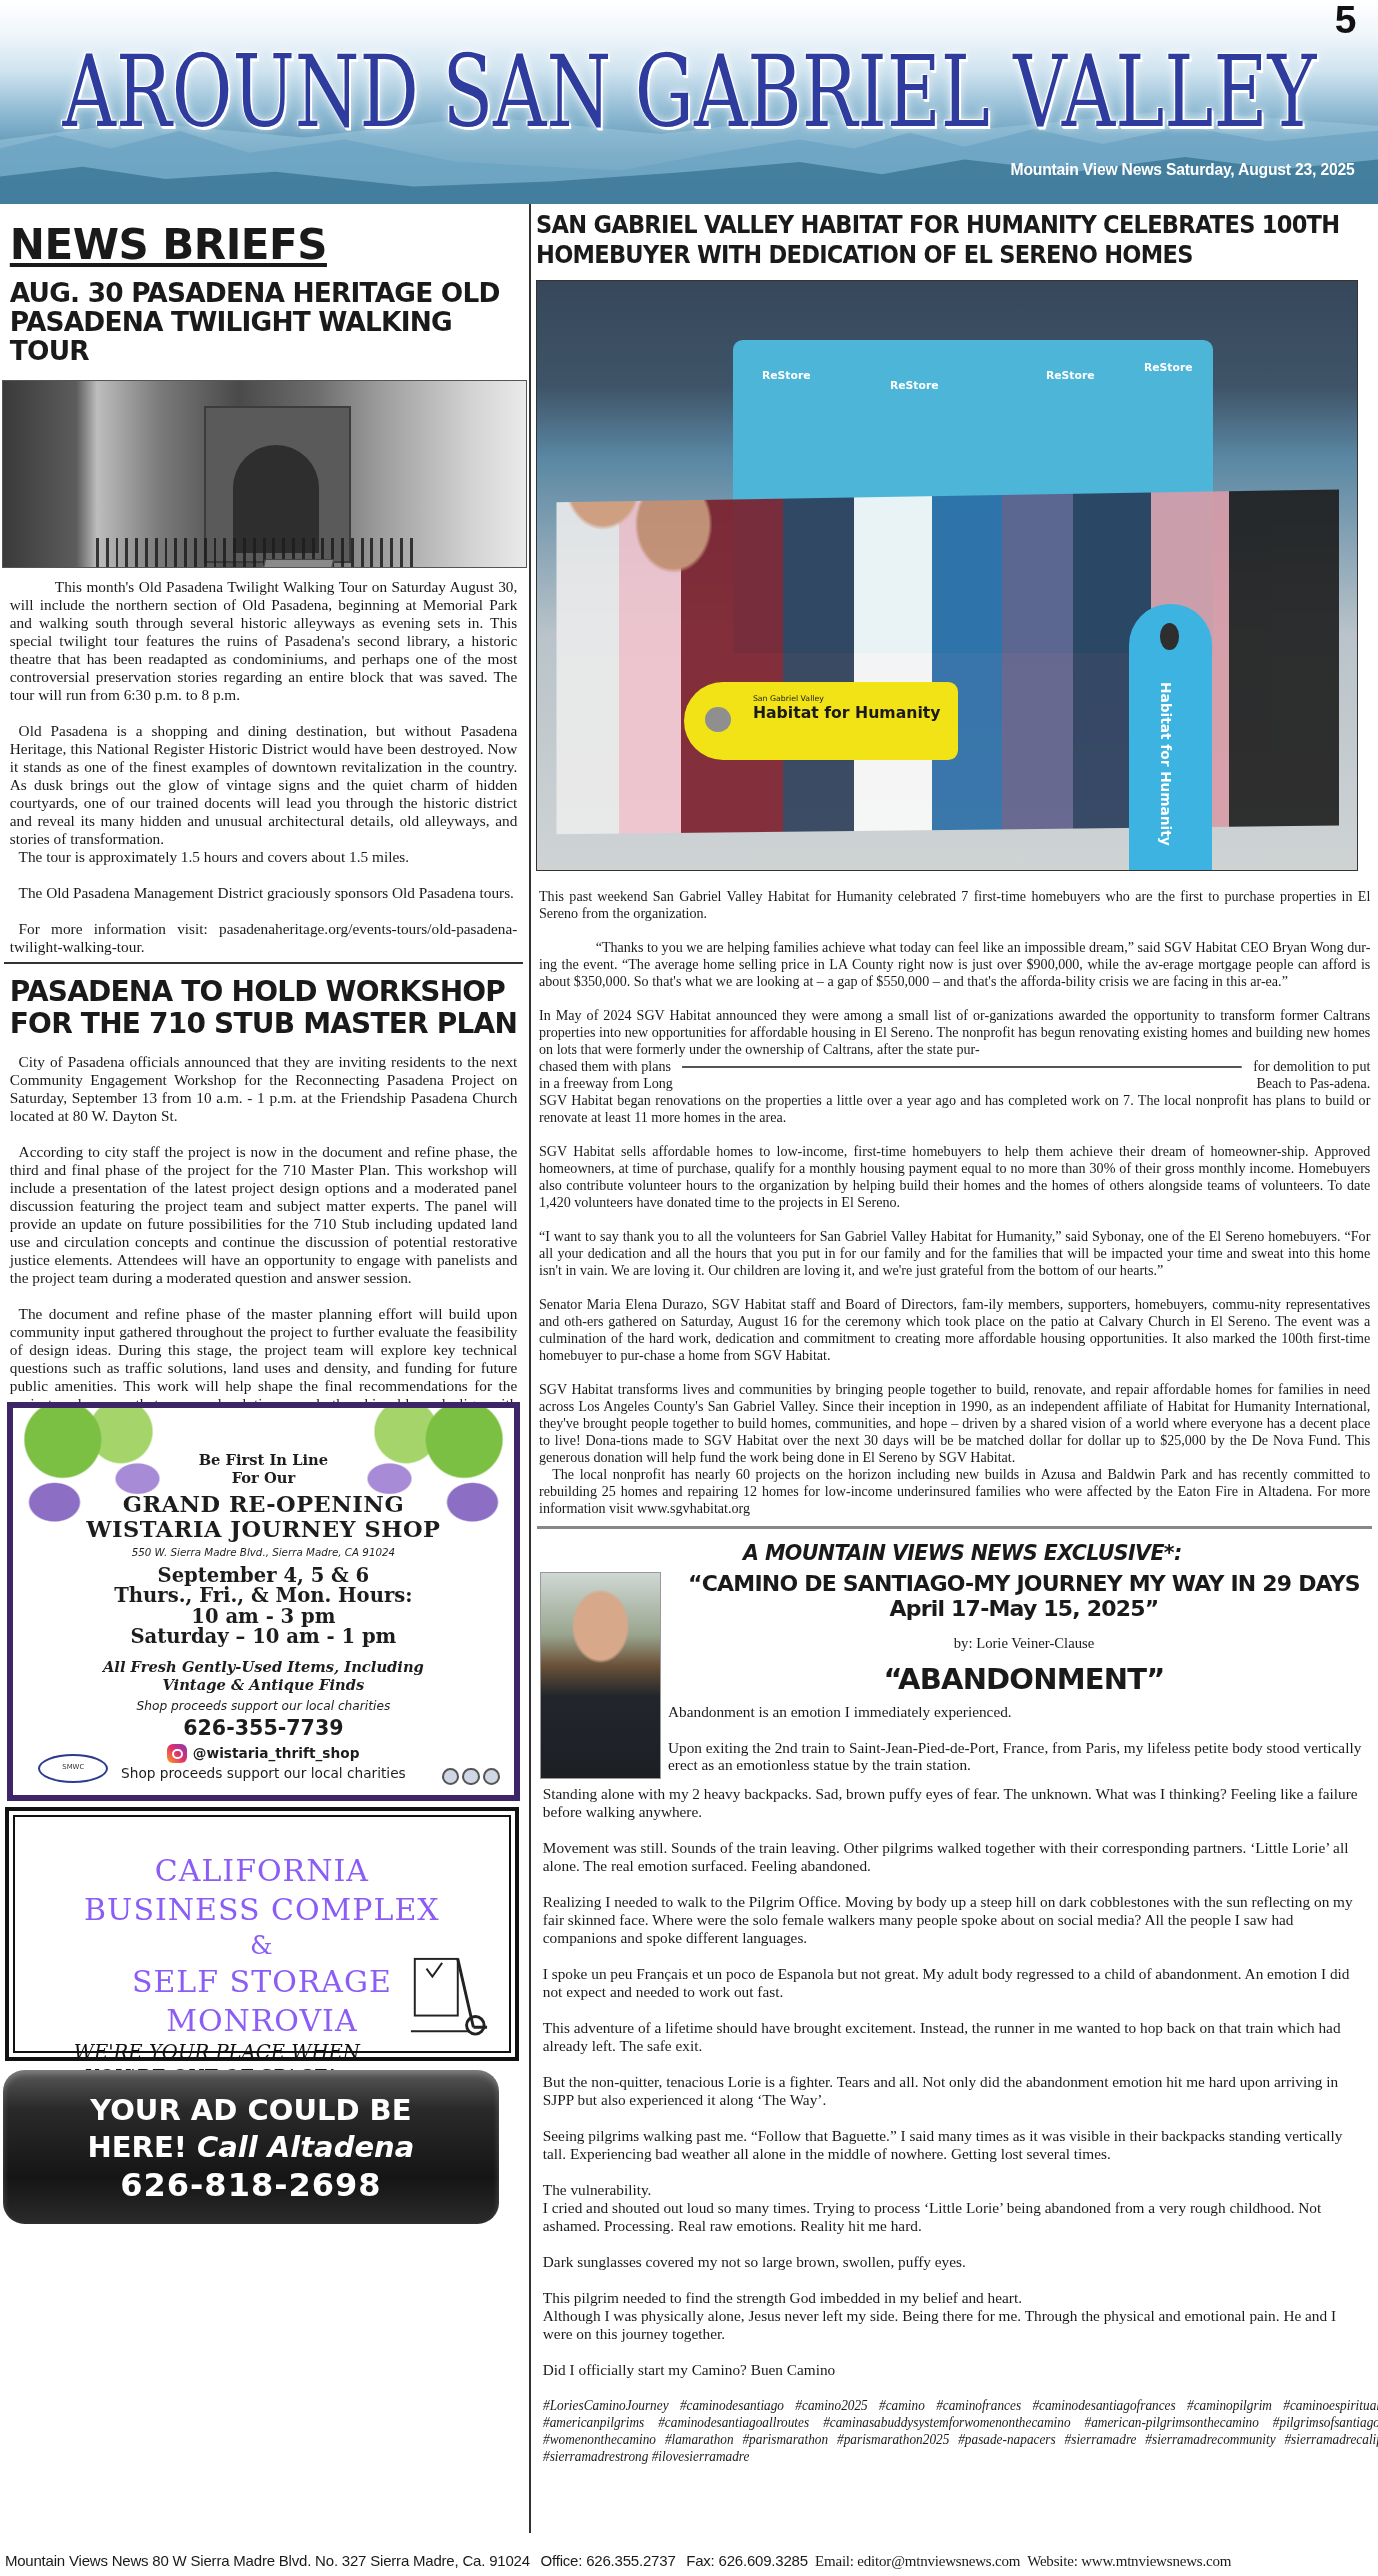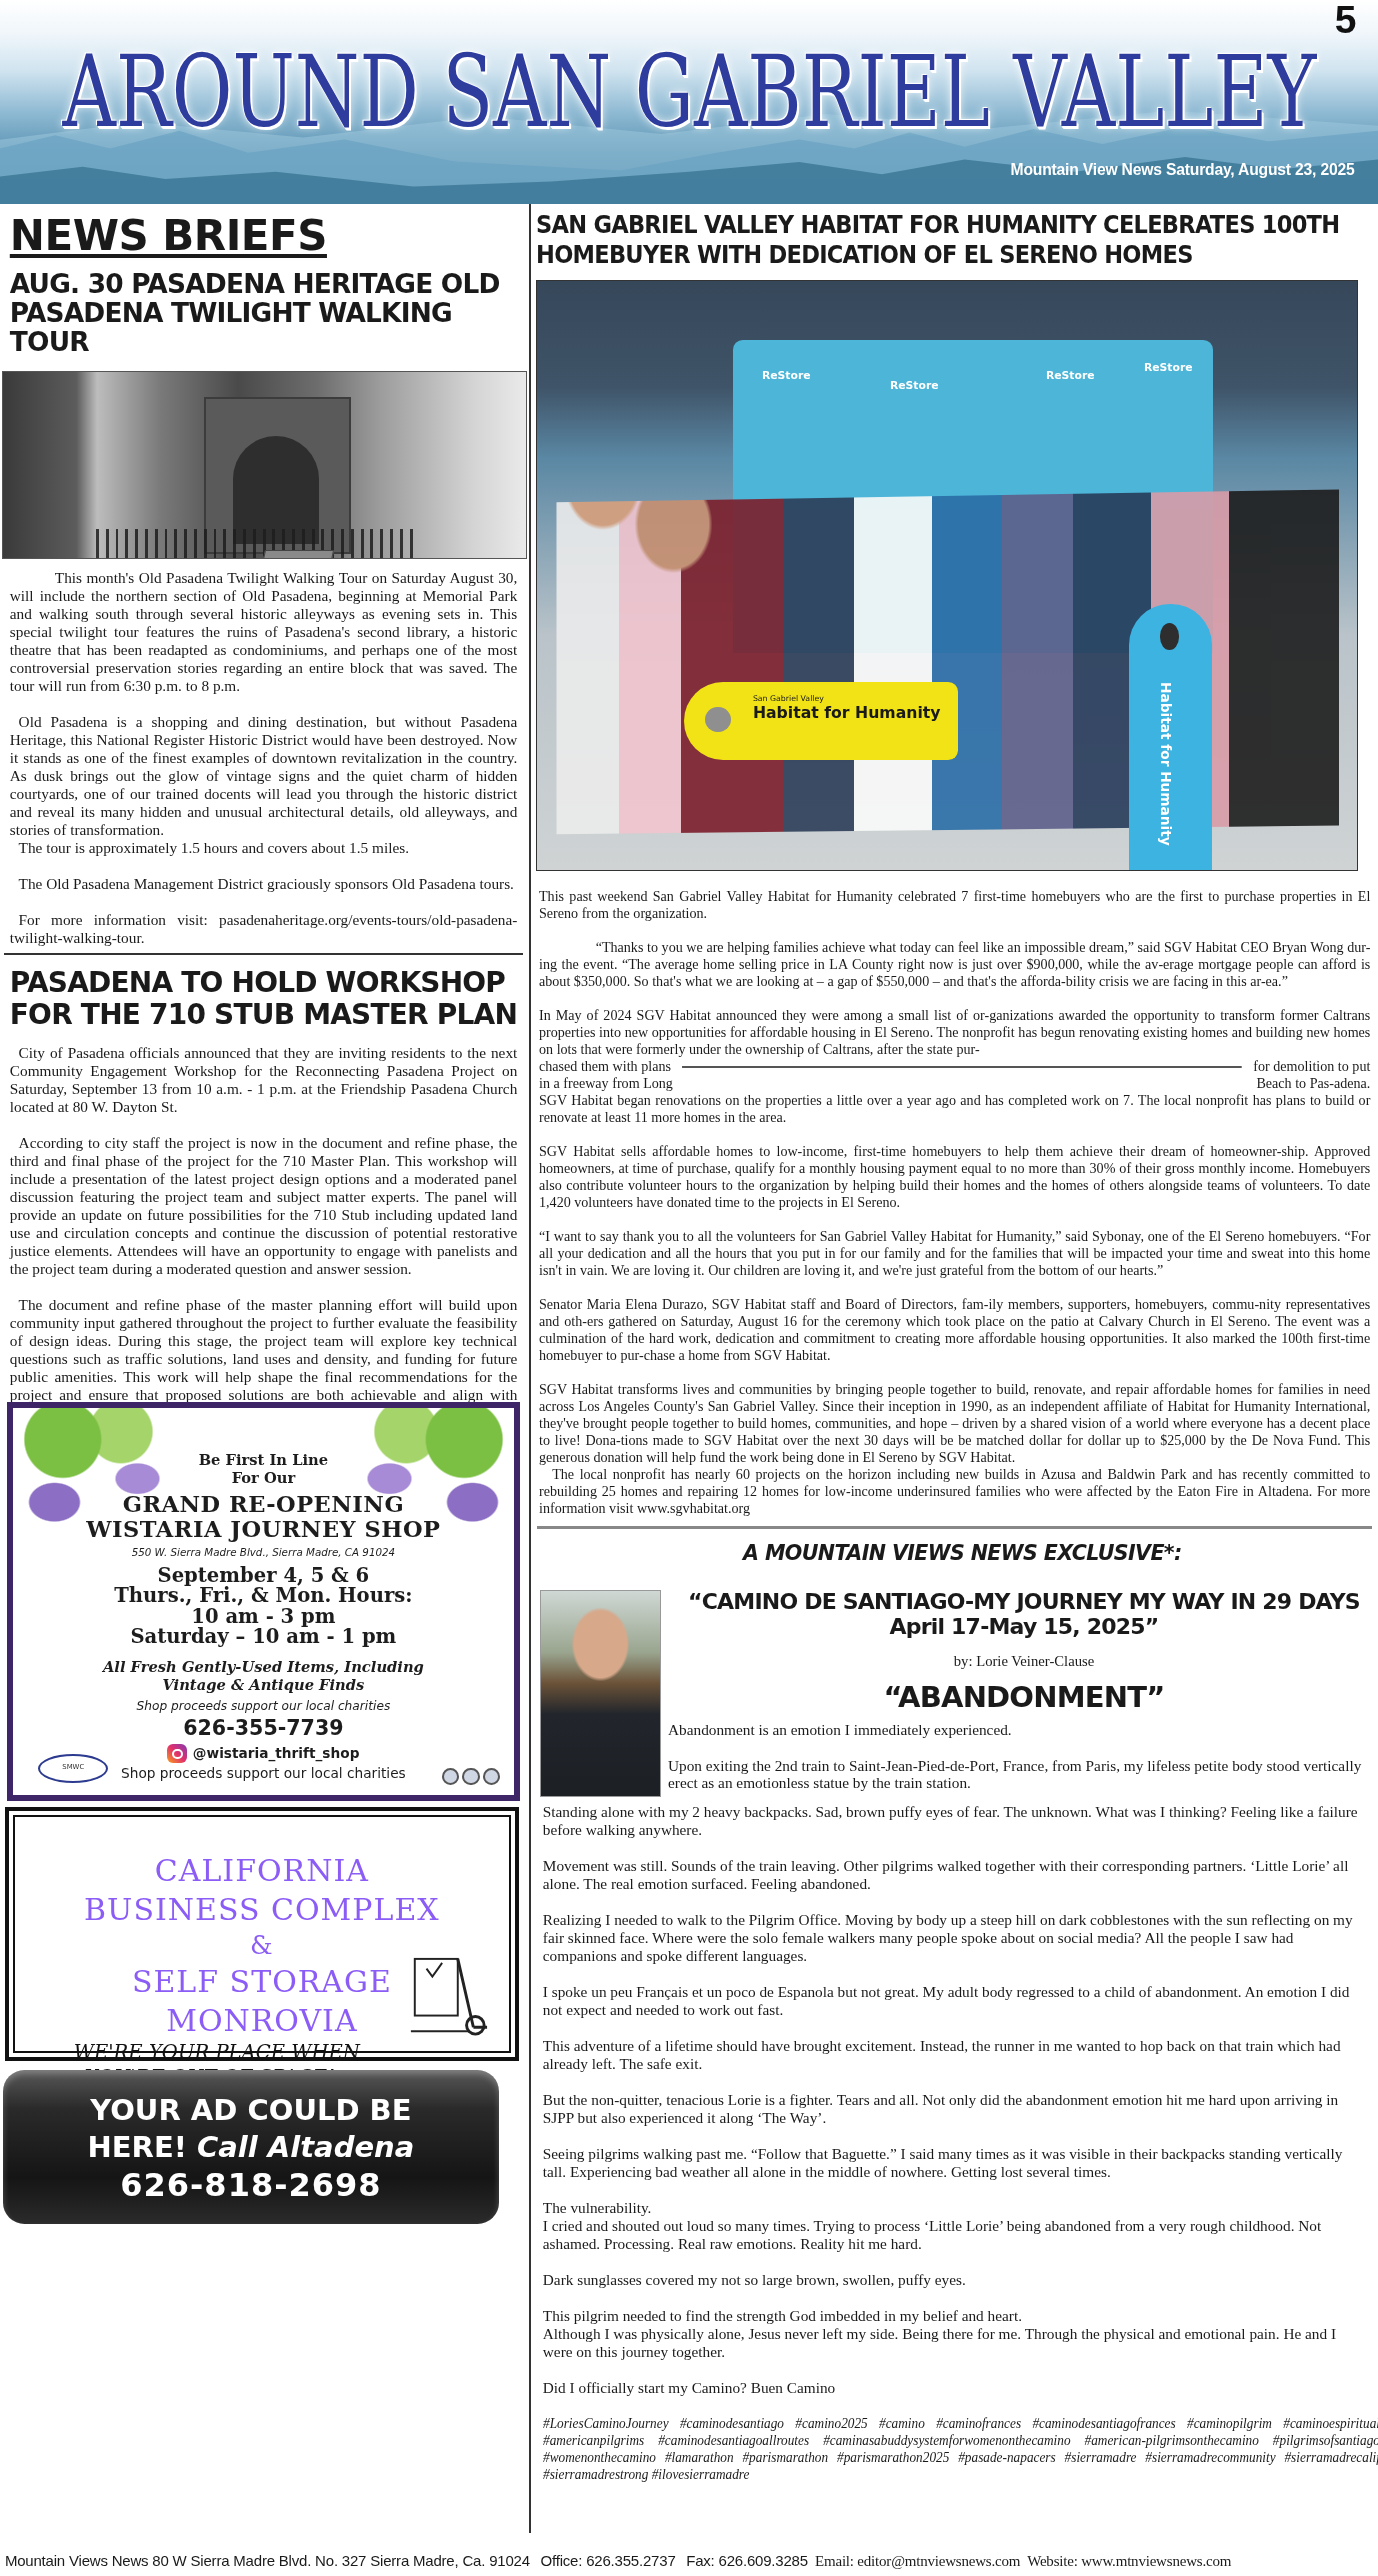--- a/index.html
+++ b/index.html
@@ -18,21 +18,21 @@
   .ridge.r3 { top: 157px; height: 49px; background: #3d7898; opacity: .85;
     clip-path: polygon(0 40%, 6% 20%, 12% 45%, 20% 30%, 30% 60%, 40% 50%, 50% 30%, 58% 10%, 64% 35%, 70% 5%, 78% 30%, 86% 0, 93% 25%, 100% 5%, 100% 100%, 0 100%); }
   .mast-title { position: absolute; left: 29px; top: 33px; width: 1321px; text-align: center;
     font-family: "DejaVu Serif", serif; font-size: 74px; letter-spacing: 0px; color: #2e3c9e;
     transform: scaleY(1.35); transform-origin: top center;
     text-shadow: 0 0 2px #fff, 1px 1px 0 #fff, -1px -1px 0 #fff, 2px 2px 0 #fff, 0 0 7.8px #fff; }
   .page-num { position: absolute; right: 21.5px; top: -2px; font-family: "Liberation Sans", sans-serif; font-weight: bold; font-size: 39px; color: #111; }
   .mast-sub { position: absolute; right: 23.5px; top: 161px; font-family: "Liberation Sans", sans-serif; font-weight: bold; font-size: 15.7px; color: #fff; letter-spacing: -0.2px; }
 
   
-  .left-col { position: absolute; left: 0; top: 204px; width: 529px; height: 2339px; }
+  .left-col { position: absolute; left: 0; top: 213px; width: 529px; height: 2339px; }
   .right-col { position: absolute; left: 533px; top: 204px; width: 845px; height: 2339px; }
   .col-rule { position: absolute; left: 529px; top: 204px; width: 2px; height: 2329px; background: #333; }
 
   h1.section { font-family: "DejaVu Sans", sans-serif; font-weight: bold; font-size: 42px; text-decoration: underline; text-decoration-thickness: 3.9px; text-underline-offset: 3.9px; margin: 5.9px 0 0 9.8px; letter-spacing: -0.5px; line-height: 51px; }
   .headline { font-family: "DejaVu Sans", sans-serif; font-weight: bold; color: #1a1a1a; letter-spacing: -0.8px; }
   .hl-left { font-size: 26.4px; line-height: 29px; margin: 7.8px 9.8px 0 9.8px; }
   .hl-right { font-size: 24.5px; line-height: 30px; margin: 5.9px 3.9px 0 2.9px; transform: scaleX(0.92); transform-origin: left; width: 910px; }
 
   .photo { position: relative; border: 1px solid #555; overflow: hidden; }
   .photo-bw { margin: 15.7px 2px 0 2px; height: 188px;
@@ -106,21 +106,21 @@
   .key-blue::before { content: ""; position: absolute; left: 31px; top: 19.6px; width: 19.6px; height: 27px; border-radius: 50%; background: #2e2e2e; }
   .key-blue span { position: absolute; left: 29px; top: 78px; writing-mode: vertical-rl; }
 
   .rbody { font-size: 14.7px; line-height: 17px; text-align: justify; margin: 0 5.9px 0 5.9px; transform: scaleX(0.96); transform-origin: left; width: 866px; }
   .rbody p { margin-bottom: 17px; }
   .rbody p.tight { margin-bottom: 0; }
   .flow-line { display: flex; justify-content: space-between; align-items: center; }
   .flow-line .rule-inline { flex: 1; height: 2px; background: #555; margin: 0 11.7px; }
 
   .exclusive { font-family: "DejaVu Sans", sans-serif; font-weight: bold; font-style: italic; font-size: 20.6px; letter-spacing: -0.6px; margin: 11.7px 0 0 13.7px; text-align: center; }
-  .camino-wrap { position: relative; margin-top: 25px; }
+  .camino-wrap { position: relative; margin-top: 7px; }
   .author-photo { position: absolute; left: 6.9px; top: 0; width: 121px; height: 207px;
     background: radial-gradient(ellipse 29px 37px at 50% 26%, #d8a88a 90%, transparent), linear-gradient(180deg, #cfd8d4 0%, #9aa58f 30%, #6b5238 45%, #22262c 60%, #1c1f24 100%); border: 1px solid #999; }
   .camino-head { margin-left: 137px; text-align: center; }
   .ch-title { font-family: "DejaVu Sans", sans-serif; font-weight: bold; font-size: 22px; line-height: 24.5px; letter-spacing: -0.8px; }
   .ch-by { font-size: 14.7px; margin-top: 13.7px; }
   .ch-abandon { font-family: "DejaVu Sans", sans-serif; font-weight: bold; font-size: 29px; letter-spacing: -0.8px; margin-top: 9.8px; }
   .camino-intro { margin-left: 135px; margin-top: 7.8px; font-size: 15.3px; line-height: 17.6px; }
   .camino-intro p { margin-bottom: 17.6px; }
   .camino-body { font-size: 15.3px; line-height: 18px; margin: 11.7px 9.8px 0 9.8px; }
   .camino-body p { margin-bottom: 18px; }

